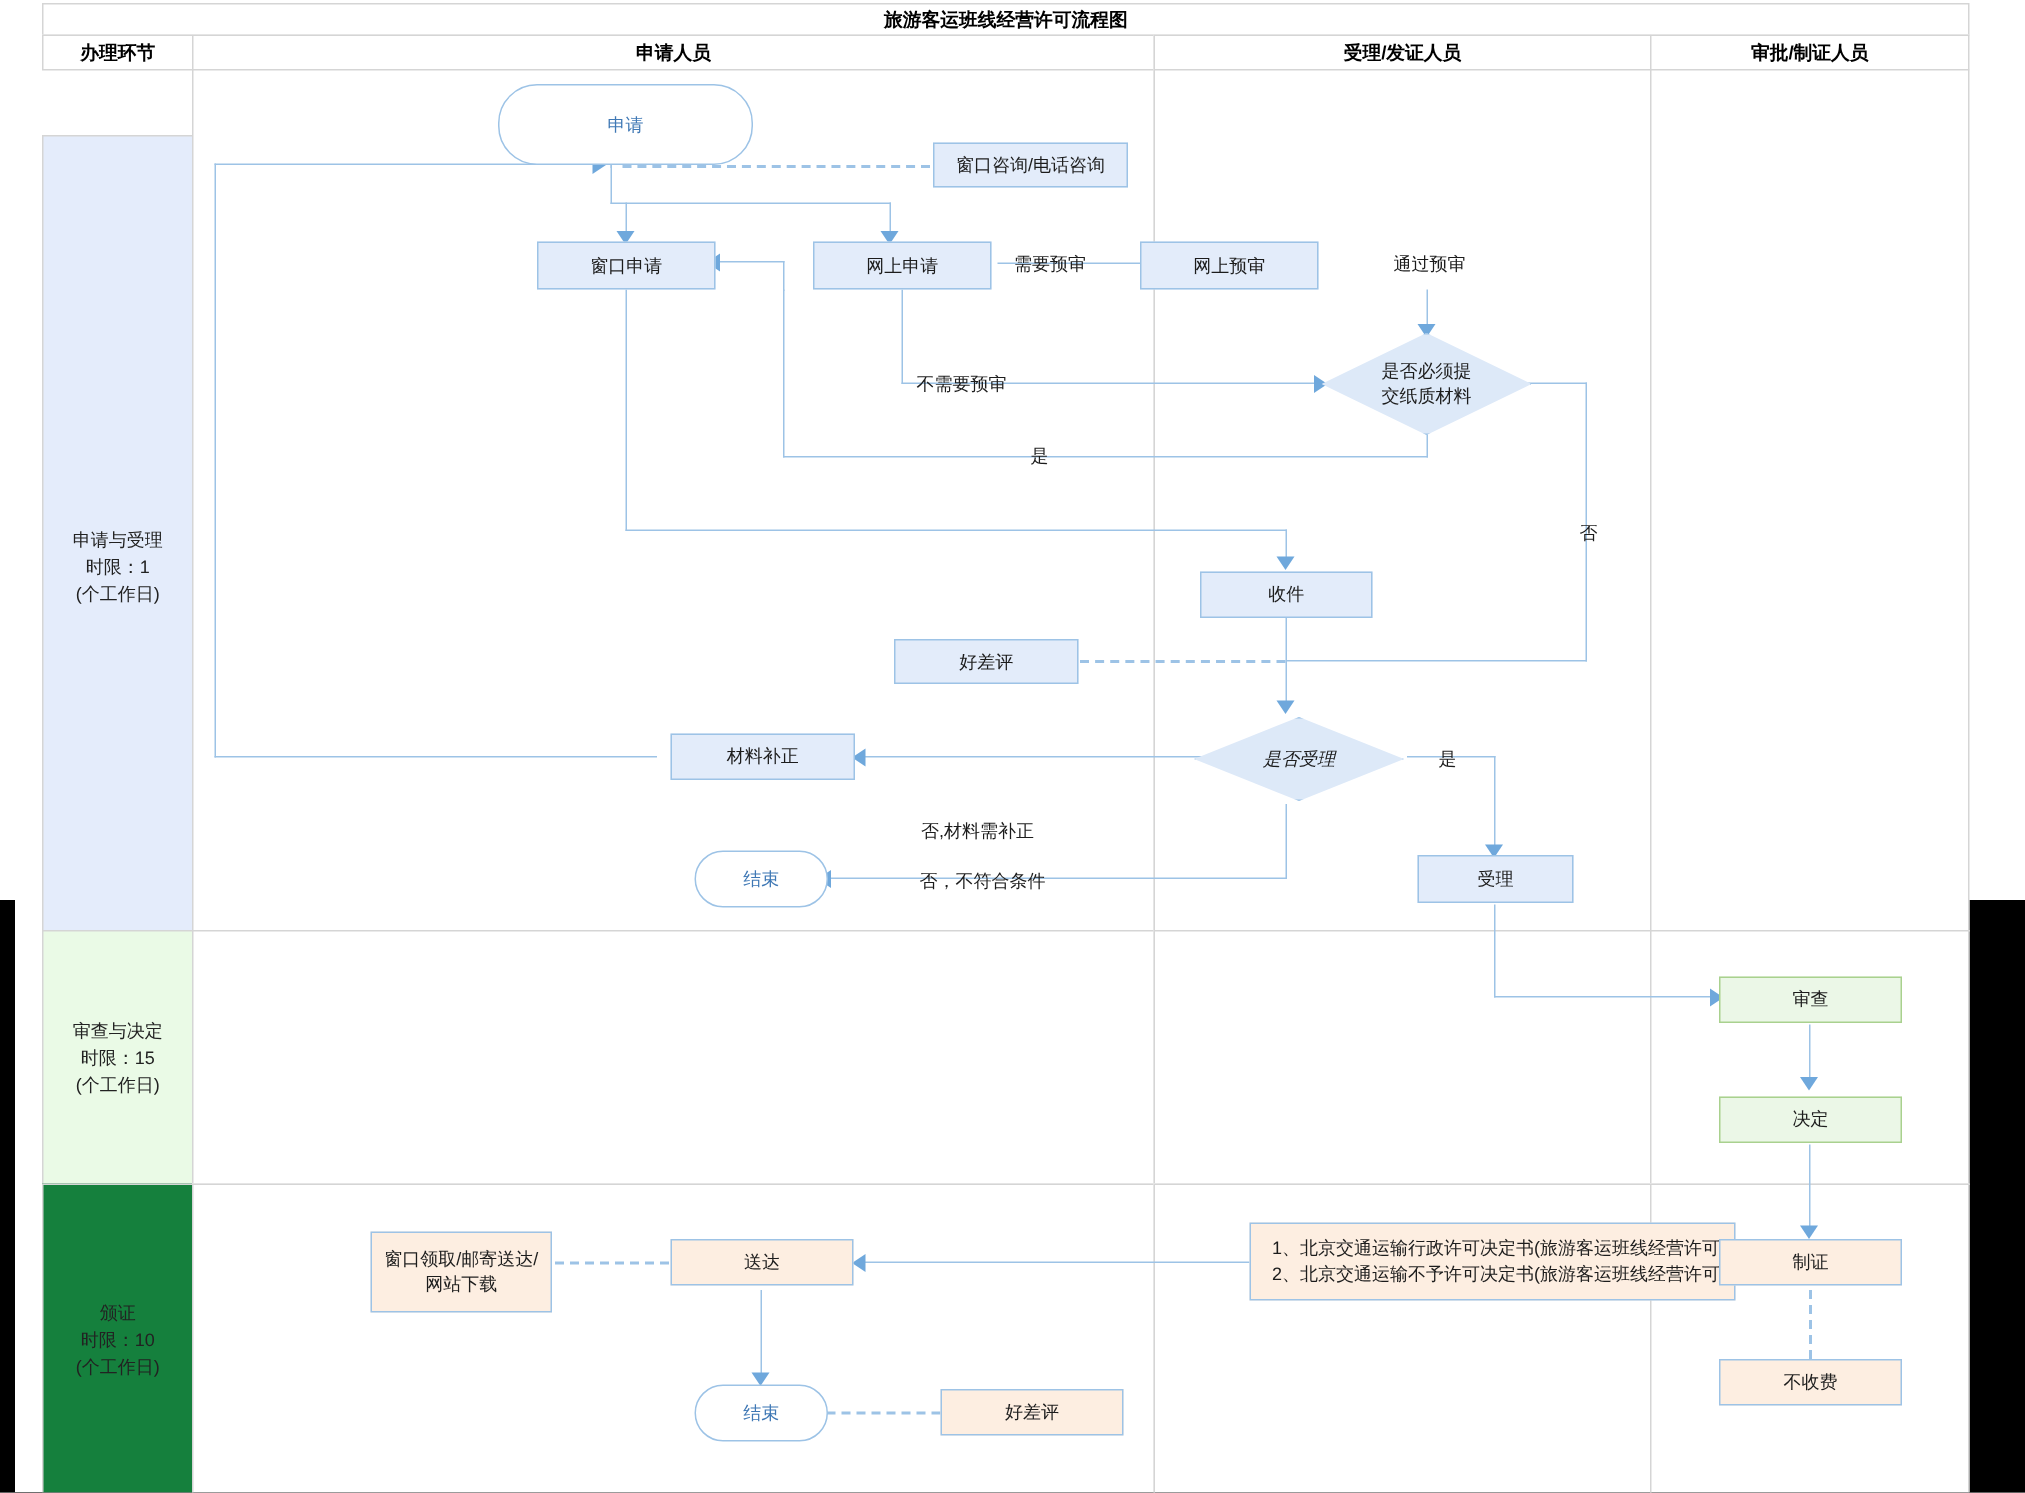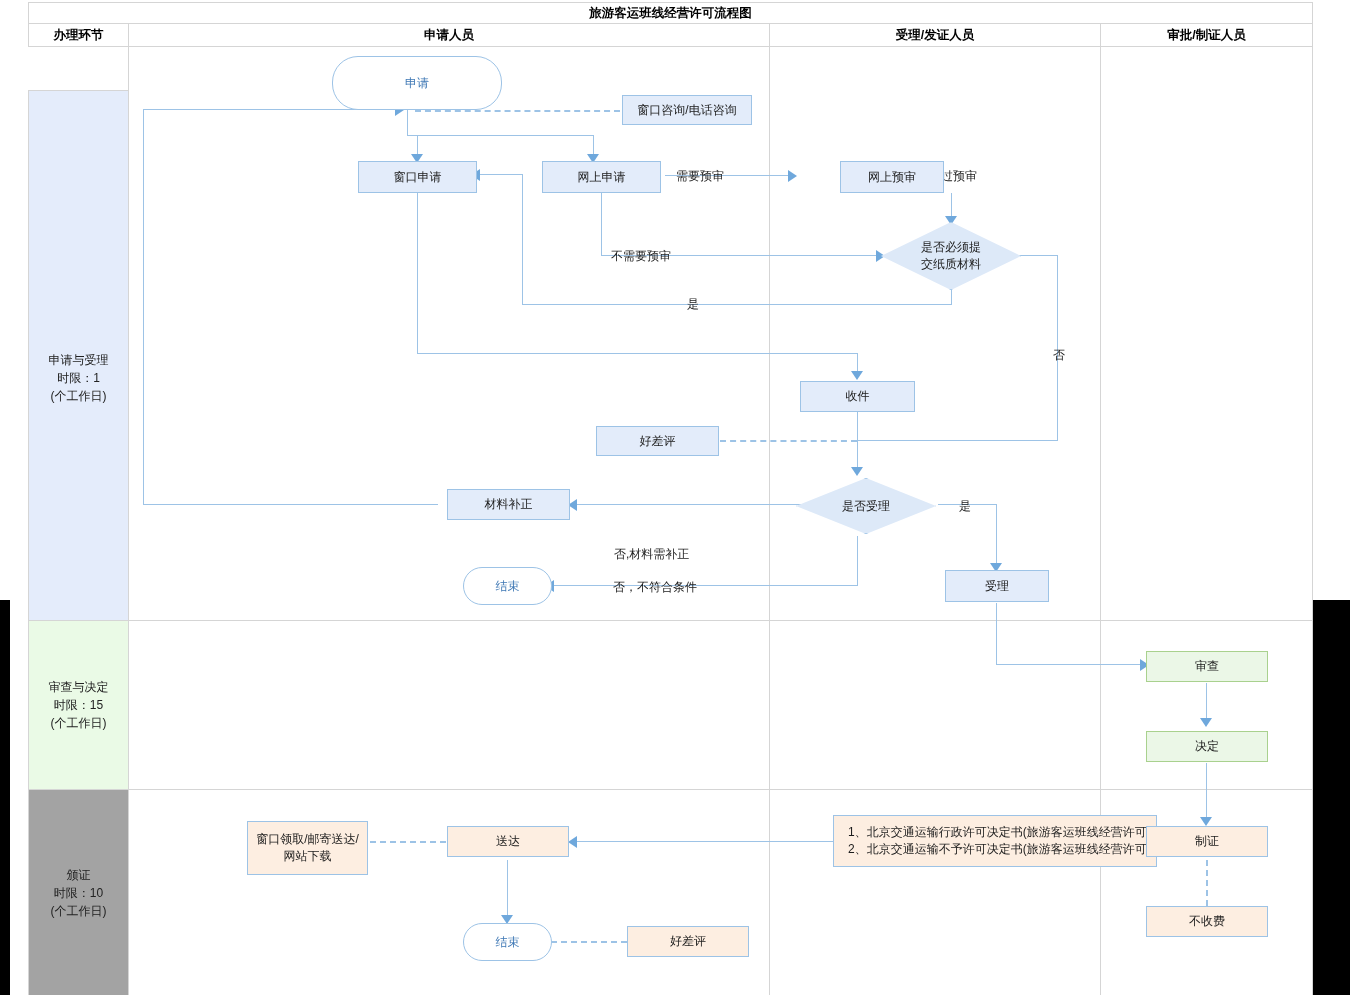--- a/index.html
+++ b/index.html
@@ -25,21 +25,21 @@
   #hdr-stage{left:18px;width:99px;}
   #hdr-applicant{left:118px;width:640px;}
   #hdr-acceptor{left:759px;width:330px;}
   #hdr-approver{left:1090px;width:211px;}
 
   .stagecell{position:absolute;left:18px;width:99px;border:1px solid #d5d5d5;
              display:flex;align-items:center;justify-content:center;text-align:center;
              font-size:12px;color:#222;line-height:18px;}
   #stage-1{top:46px;height:573px;background:#e4ecfb;margin-top:44px;}
   #stage-2{top:620px;height:168px;background:#eafae6;}
-  #stage-3{top:789px;height:205px;background:#a3a3a3;}
+  #stage-3{top:789px;height:205px;background:#15803d;}
 
   .lanecell{position:absolute;border:1px solid #d5d5d5;background:#fff;}
   #lane-a-1{left:118px;top:46px;width:640px;height:573px;}
   #lane-b-1{left:759px;top:46px;width:330px;height:573px;}
   #lane-c-1{left:1090px;top:46px;width:211px;height:573px;}
   #lane-a-2{left:118px;top:620px;width:640px;height:168px;}
   #lane-b-2{left:759px;top:620px;width:330px;height:168px;}
   #lane-c-2{left:1090px;top:620px;width:211px;height:168px;}
   #lane-a-3{left:118px;top:789px;width:640px;height:205px;}
   #lane-b-3{left:759px;top:789px;width:330px;height:205px;}
@@ -194,35 +194,35 @@
     <div class="dash-h" style="left:541px;top:941px;width:76px;"></div>
 
     <div class="node n-term" style="left:322px;top:56px;width:170px;height:54px;">申请</div>
 
     <div class="node n-blue" style="left:612px;top:95px;width:130px;height:30px;">窗口咨询/电话咨询</div>
 
     <div class="node n-blue" style="left:348px;top:161px;width:119px;height:32px;">窗口申请</div>
 
     <div class="node n-blue" style="left:532px;top:161px;width:119px;height:32px;">网上申请</div>
 
-    <div class="node n-blue" style="left:830px;top:161px;width:104px;height:32px;">网上预审</div>
+    <div class="node n-blue" style="left:750px;top:161px;width:119px;height:32px;">网上预审</div>
 
     <div class="node n-diamond" style="left:871px;top:222px;width:140px;height:68px;">
       <div class="dshape"></div>
       <div class="dtext multiline">是否必须提
 交纸质材料</div>
     </div>
 
     <div class="node n-blue" style="left:790px;top:381px;width:115px;height:31px;">收件</div>
 
     <div class="node n-blue" style="left:586px;top:426px;width:123px;height:30px;">好差评</div>
 
     <div class="node n-blue" style="left:437px;top:489px;width:123px;height:31px;">材料补正</div>
 
-    <div class="node n-diamond" style="left:786px;top:478px;width:140px;height:56px;">
+    <div class="node n-diamond" style="left:786px;top:478px;width:140px;height:56px;font-style:italic;">
       <div class="dshape"></div>
       <div class="dtext">是否受理</div>
     </div>
 
     <div class="node n-term" style="left:453px;top:567px;width:89px;height:38px;">结束</div>
 
     <div class="node n-blue" style="left:935px;top:570px;width:104px;height:32px;">受理</div>
 
     <div class="node n-green" style="left:1136px;top:651px;width:122px;height:31px;">审查</div>
 

